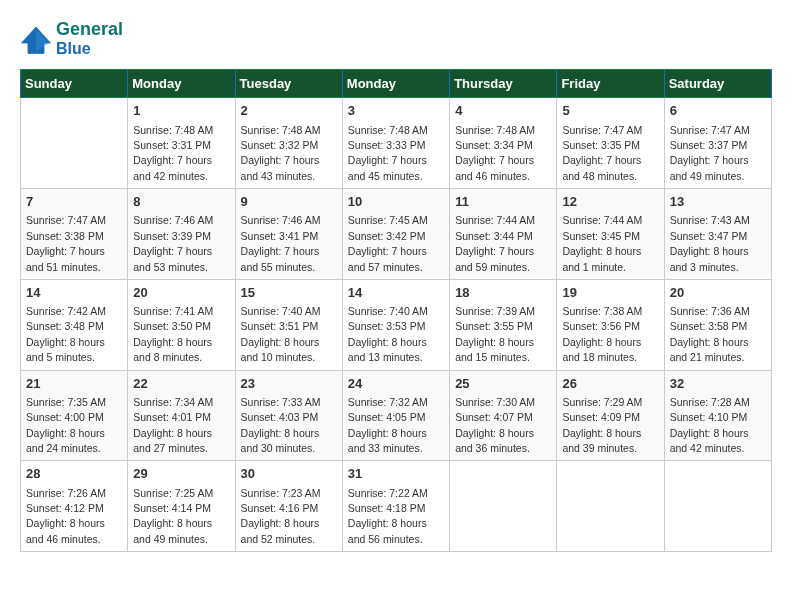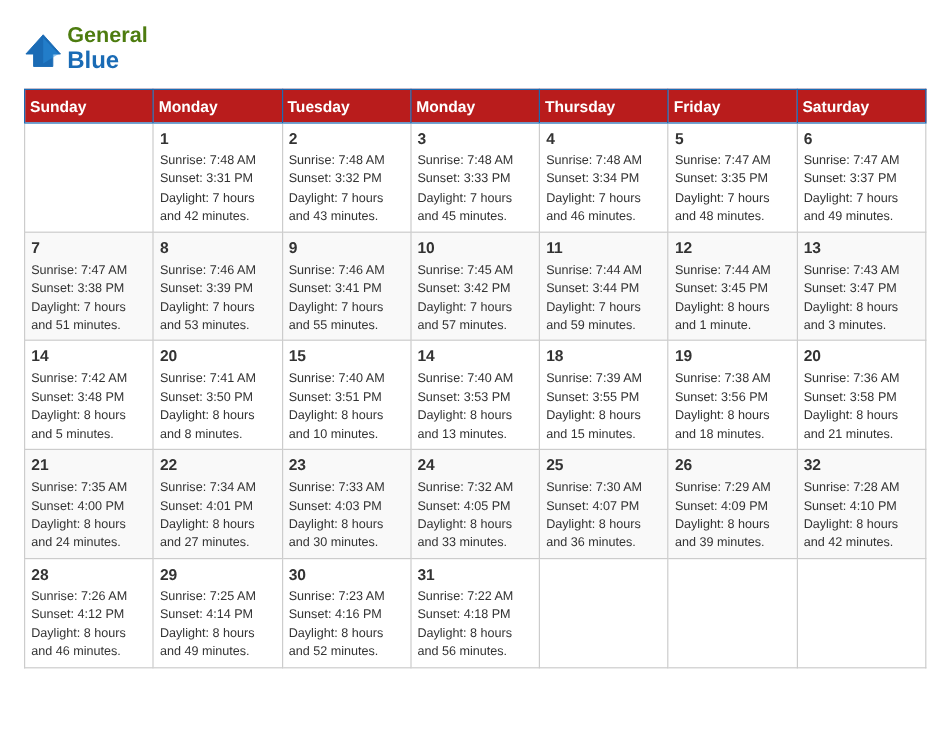--- a/index.html
+++ b/index.html
@@ -22,24 +22,24 @@
       gap: 4px;
     }
     .logo-text {
       display: flex;
       flex-direction: column;
       line-height: 1.1;
     }
     .logo-general {
       font-size: 18px;
       font-weight: bold;
-      color: #4d7c0f;
+      color: #0f766e;
     }
     .logo-blue {
-      font-size: 20px;
+      font-size: 16px;
       font-weight: bold;
       color: #1a6bb5;
     }
     .logo-icon {
       width: 32px;
       height: 32px;
     }
     .title-block {
       text-align: right;
     }
@@ -52,21 +52,21 @@
     .calendar-subtitle {
       font-size: 16px;
       color: #555;
     }
     table {
       width: 100%;
       border-collapse: collapse;
       font-size: 11px;
     }
     thead tr th {
-      background-color: #b91c1c;
+      background-color: #14532d;
       color: #fff;
       font-weight: bold;
       padding: 6px 4px;
       text-align: left;
       font-size: 13px;
       border: 1px solid #1a6bb5;
     }
     tbody tr td {
       border: 1px solid #ccc;
       vertical-align: top;

